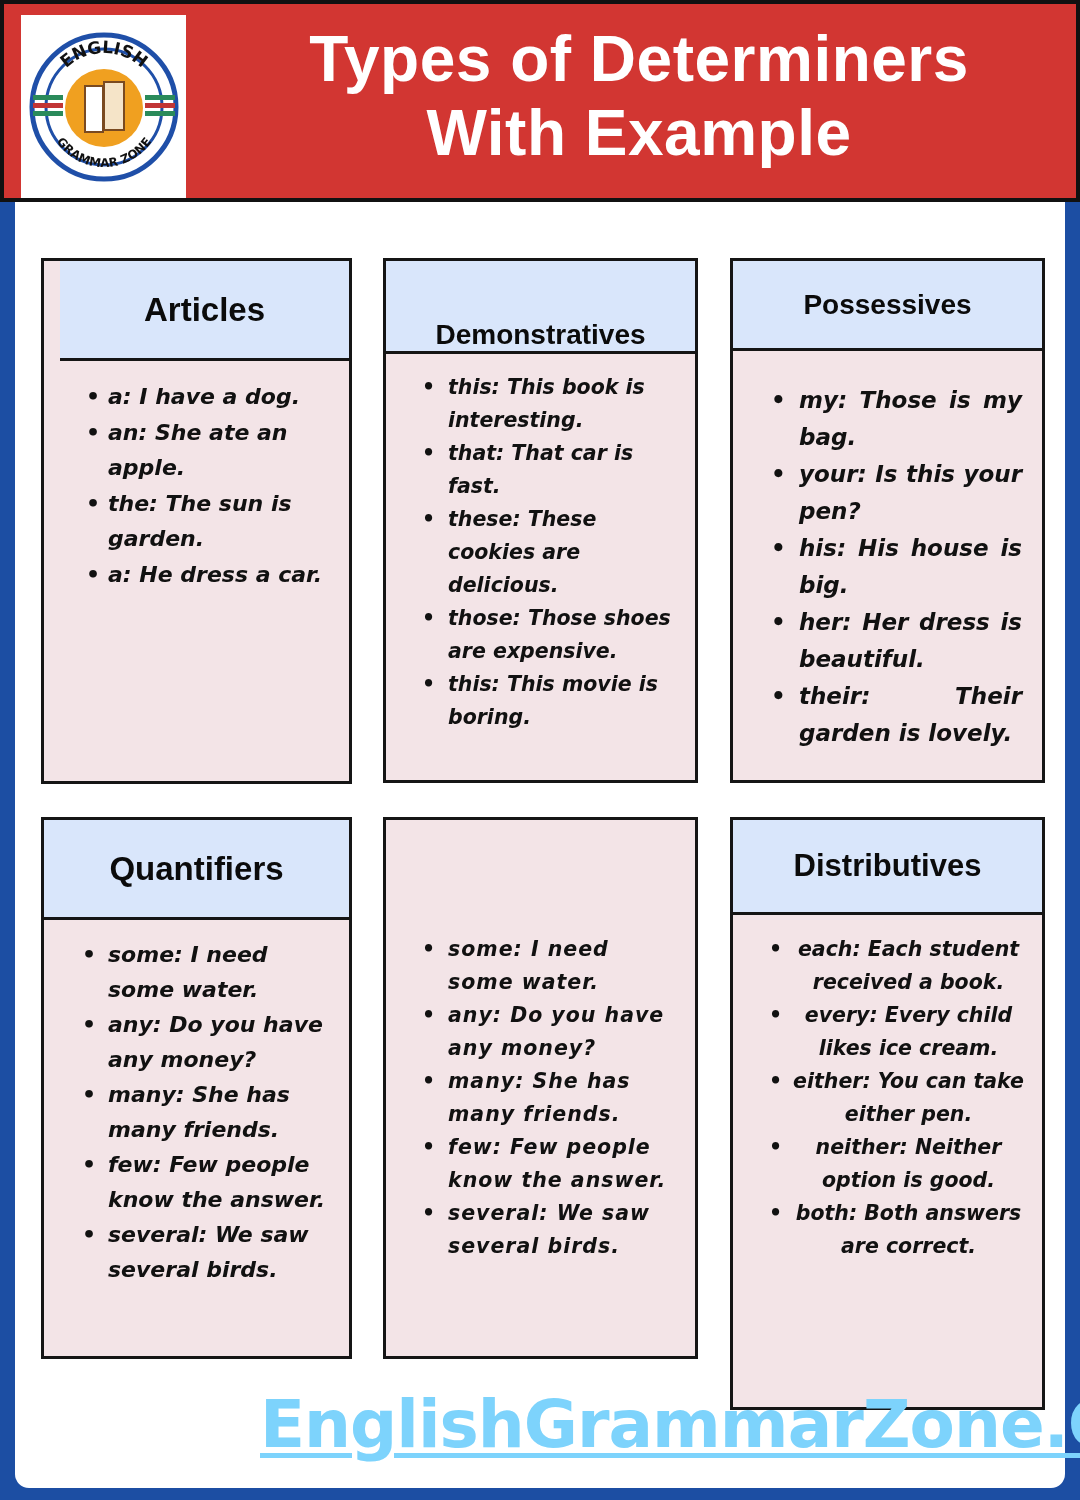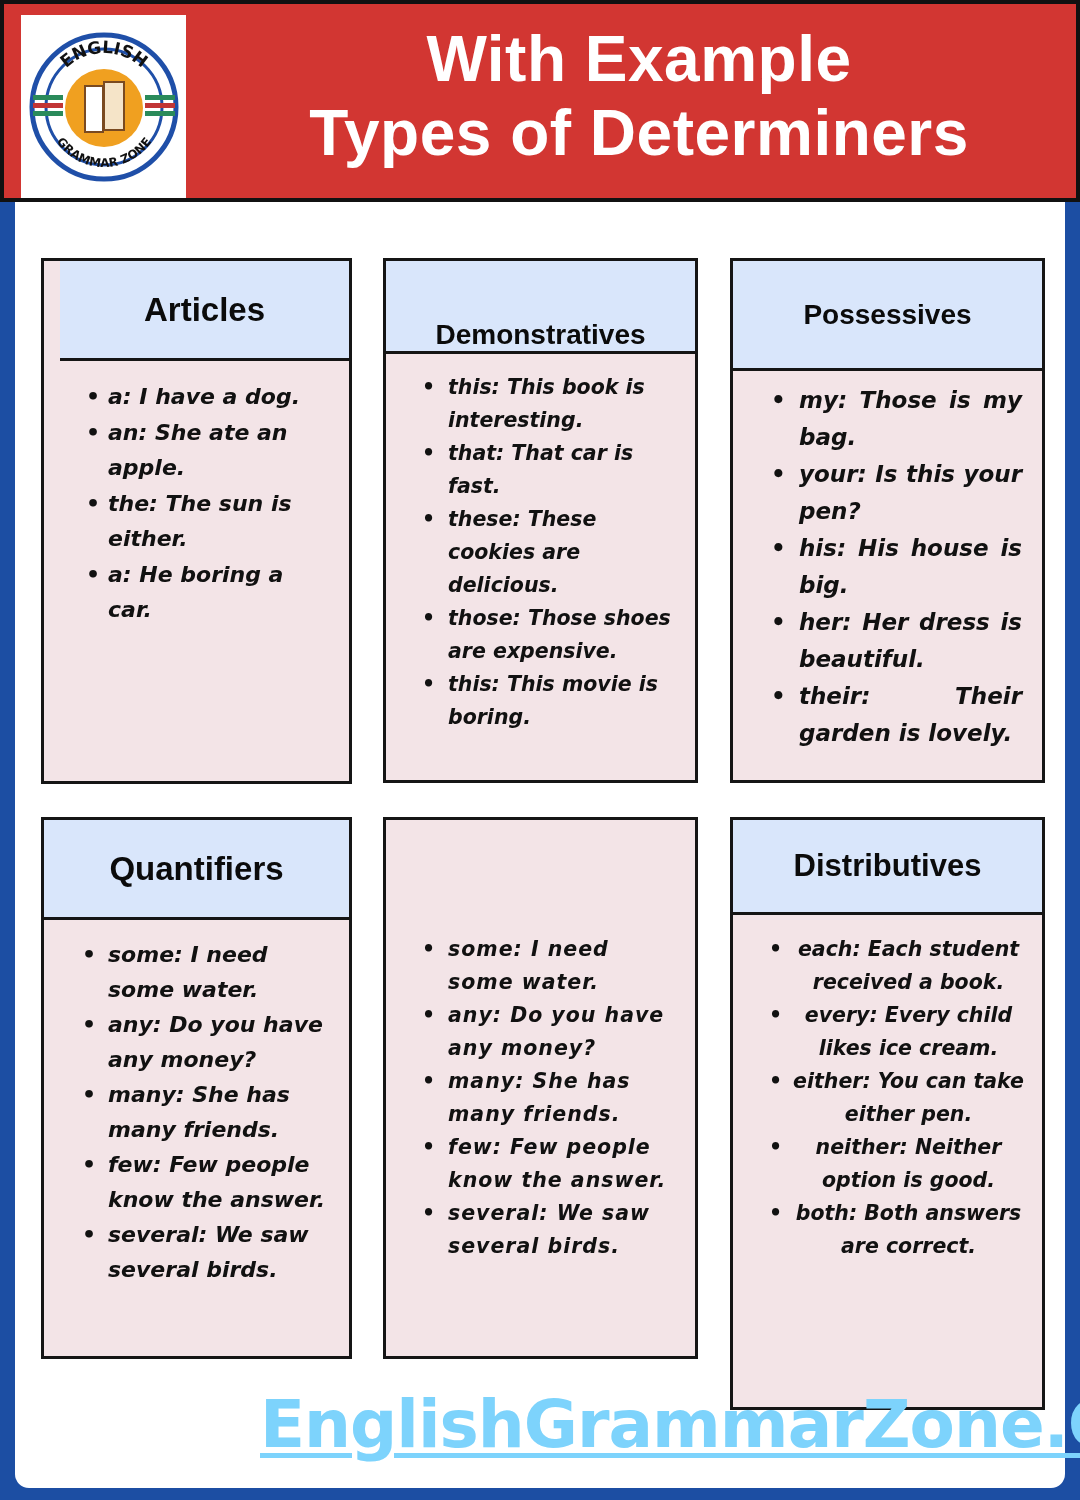--- a/index.html
+++ b/index.html
@@ -92,59 +92,59 @@
         </defs>
         <text font-family="DejaVu Sans, sans-serif" font-weight="bold" font-size="17" fill="#111">
           <textPath href="#arcTop" startOffset="50%" text-anchor="middle">ENGLISH</textPath>
         </text>
         <text font-family="DejaVu Sans, sans-serif" font-weight="bold" font-size="12" fill="#111">
           <textPath href="#arcBot" startOffset="50%" text-anchor="middle">GRAMMAR ZONE</textPath>
         </text>
       </svg>
     </div>
     <div class="title">
+      <div>Types of Determiners</div>
       <div>With Example</div>
-      <div>Types of Determiners</div>
     </div>
   </div>
 </div>
 
 <div class="sheet"></div>
 
 <div class="card" style="left:41px; top:258px; width:311px; height:526px;">
   <div class="card-head" style="height:100px; font-size:33px;margin-left:16px;">
     <span>Articles</span>
   </div>
   <div class="card-body" style="top:100px; padding:18px 20px 0 64px;">
     <ul style="font-size:22px; line-height:35.5px;">
       <li><span class="bullet" style="left:-22px;">•</span><span>a: I have a dog.</span></li>
       <li><span class="bullet" style="left:-22px;">•</span><span>an: She ate an apple.</span></li>
-      <li><span class="bullet" style="left:-22px;">•</span><span>the: The sun is either.</span></li>
-      <li><span class="bullet" style="left:-22px;">•</span><span>a: He boring a car.</span></li>
+      <li><span class="bullet" style="left:-22px;">•</span><span>the: The sun is garden.</span></li>
+      <li><span class="bullet" style="left:-22px;">•</span><span>a: He dress a car.</span></li>
     </ul>
   </div>
 </div>
 
 <div class="card" style="left:383px; top:258px; width:315px; height:525px;">
   <div class="card-head" style="height:93px; font-size:28px;align-items:flex-end;">
     <span>Demonstratives</span>
   </div>
   <div class="card-body" style="top:93px; padding:17px 24px 0 62px;">
     <ul style="font-size:20.5px; line-height:33px;">
       <li><span class="bullet" style="left:-26px;">•</span><span>this: This book is interesting.</span></li>
       <li><span class="bullet" style="left:-26px;">•</span><span>that: That car is fast.</span></li>
       <li><span class="bullet" style="left:-26px;">•</span><span>these: These cookies are delicious.</span></li>
       <li><span class="bullet" style="left:-26px;">•</span><span>those: Those shoes are expensive.</span></li>
       <li><span class="bullet" style="left:-26px;">•</span><span>this: This movie is boring.</span></li>
     </ul>
   </div>
 </div>
 
 <div class="card" style="left:730px; top:258px; width:315px; height:525px;">
-  <div class="card-head" style="height:110px; font-size:28px;text-align:right;">
+  <div class="card-head" style="height:90px; font-size:28px;text-align:right;">
     <span>Possessives</span>
   </div>
   <div class="card-body" style="top:91px; padding:30px 20px 0 66px;">
     <ul style="font-size:23px; line-height:37px; text-align:justify;">
       <li><span class="bullet" style="left:-28px;">•</span><span>my: Those is my bag.</span></li>
       <li><span class="bullet" style="left:-28px;">•</span><span>your: Is this your pen?</span></li>
       <li><span class="bullet" style="left:-28px;">•</span><span>his: His house is big.</span></li>
       <li><span class="bullet" style="left:-28px;">•</span><span>her: Her dress is beautiful.</span></li>
       <li><span class="bullet" style="left:-28px;">•</span><span>their: Their garden is lovely.</span></li>
     </ul>

